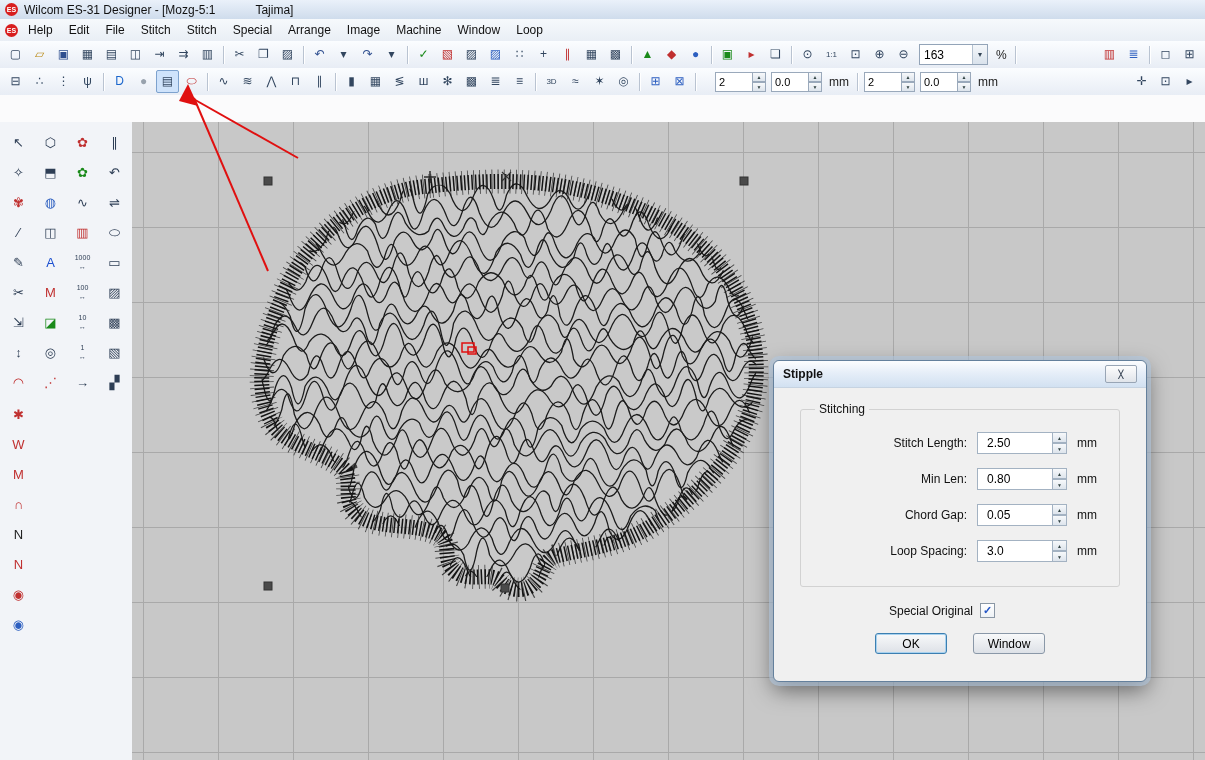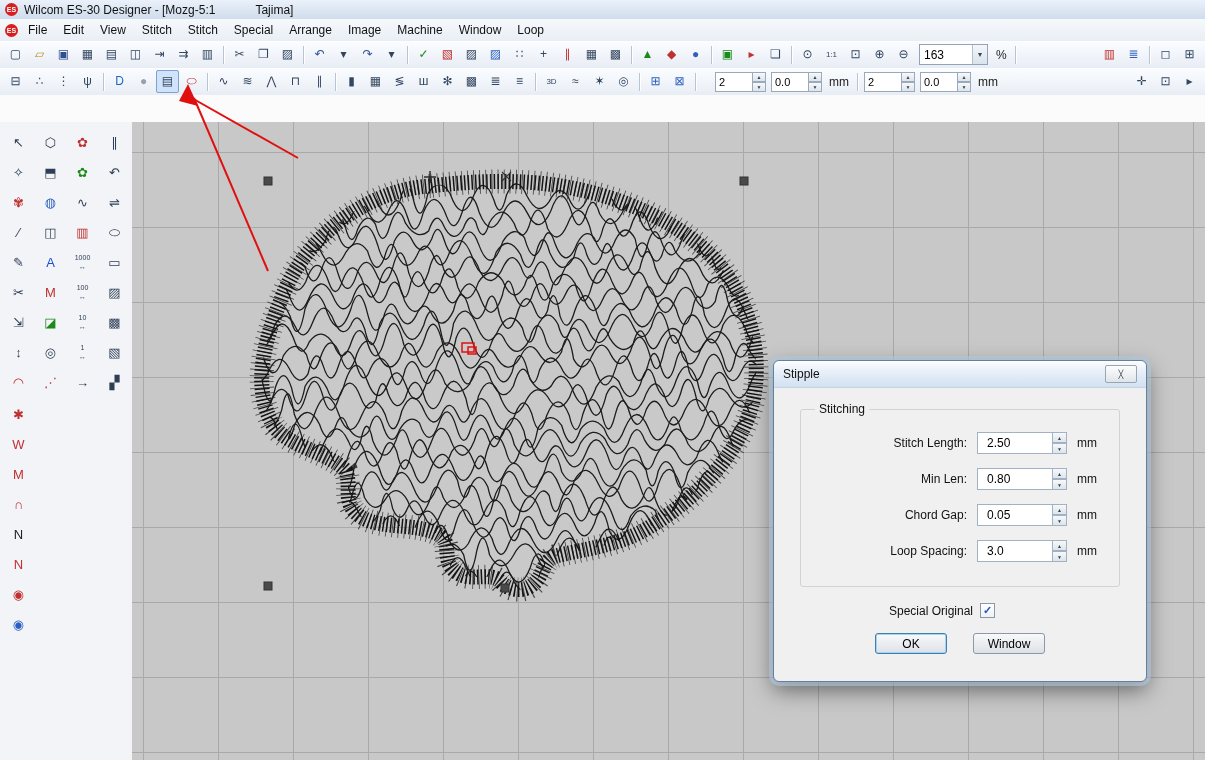--- a/index.html
+++ b/index.html
@@ -55,21 +55,21 @@
     background-size:75px 75px;background-position:11px 30px;}
   #overlay{position:absolute;top:0;left:0;width:1205px;height:760px;z-index:5;pointer-events:none;}
   .stipple{fill:none;stroke:#1c1c1c;stroke-width:1.3px;}
   .handle{fill:#4a4a4a;stroke:#333;}
   .redline{stroke:#e01010;stroke-width:2px;fill:none;}
   
   #dialog{position:absolute;left:773px;top:360px;width:372px;height:320px;z-index:10;background:#f0f0f0;
     border:1px solid #64809c;border-radius:6px;
     box-shadow:0 0 0 4px rgba(176,198,222,.6),0 8px 22px rgba(0,0,0,.5);}
   .dlg-title{height:26px;display:flex;align-items:center;padding:0 9px;font-size:12px;
-    background:linear-gradient(#fcfdfe,#e6eef8 45%,#d2e1f1);border-bottom:1px solid #c6d3e1;border-radius:6px 6px 0 0;}
+    background:linear-gradient(#fcfdfe,#e6eef8 45%,#d2e1f1);border-bottom:1px solid #c6d3e1;border-radius:6px 6px 0 0;font-weight:bold;}
   .dlg-close{margin-left:auto;width:30px;height:16px;display:flex;align-items:center;justify-content:center;
     font-size:8px;color:#3a4656;background:linear-gradient(#fdfdfd,#e0e4ea);border:1px solid #98a5b5;border-radius:2px;cursor:default;}
   #dialog fieldset{margin:14px 26px 0 26px;border:1px solid #d2d2d2;border-radius:3px;padding:2px 14px 10px 14px;}
   #dialog legend{font-size:12px;padding:0 4px;color:#111;}
   .frow{display:flex;align-items:center;justify-content:flex-end;margin:14px 0;}
   .frow label{font-size:12px;width:118px;text-align:right;margin-right:10px;}
   .frow input{width:56px;height:20px;border:1px solid #a3b2c2;padding:0 9px;font:12px "Liberation Sans",sans-serif;}
   .frow .unit{font-size:12px;width:28px;margin-left:10px;}
   .spin2{display:inline-flex;flex-direction:column;width:14px;height:22px;}
   .spin2 b{flex:1;display:flex;align-items:center;justify-content:center;font-size:5px;font-weight:normal;color:#344;
@@ -82,30 +82,30 @@
     background:linear-gradient(#f8f9fa,#dde1e7);cursor:default;}
   .btn.default{border-color:#3c7fb1;box-shadow:0 0 0 1px #a8d2ef inset;}
 </style>
 </head>
 <body>
 
 <div id="app">
 
   <div id="titlebar">
     <span class="eslogo">ES</span>
-    <span>Wilcom ES-30 Designer - [Mozg-5:1</span>
+    <span>Wilcom ES-31 Designer - [Mozg-5:1</span>
     <span class="t2">Tajima]</span>
   </div>
 
   <div id="menubar">
     <span class="eslogo">ES</span>
     <div class="menu-items">
-      <span class="menuitem">File</span>
+      <span class="menuitem">Help</span>
         <span class="menuitem">Edit</span>
-        <span class="menuitem">View</span>
+        <span class="menuitem">File</span>
         <span class="menuitem">Stitch</span>
         <span class="menuitem">Stitch</span>
         <span class="menuitem">Special</span>
         <span class="menuitem">Arrange</span>
         <span class="menuitem">Image</span>
         <span class="menuitem">Machine</span>
         <span class="menuitem">Window</span>
         <span class="menuitem">Loop</span>
     </div>
   </div>

